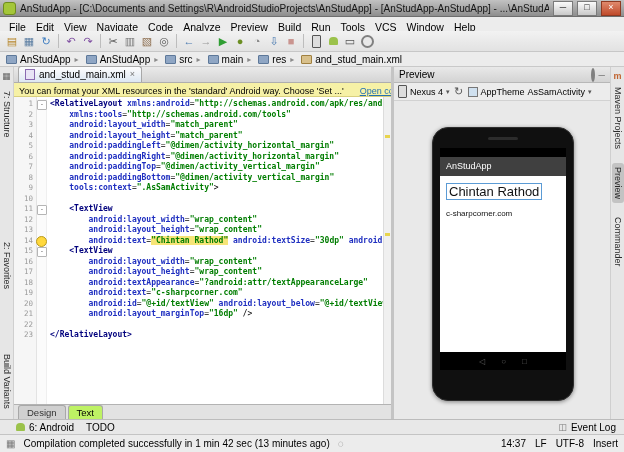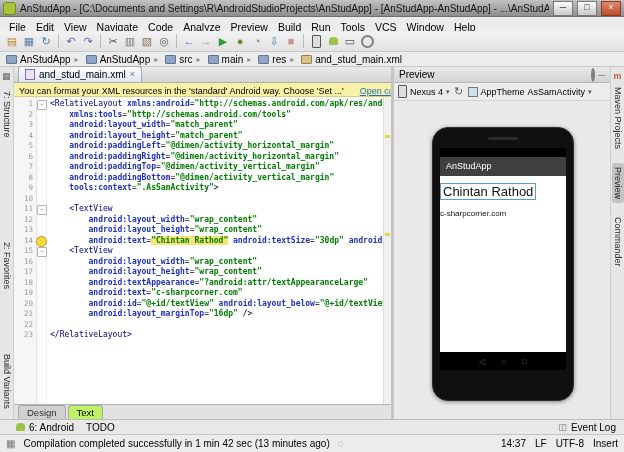--- a/index.html
+++ b/index.html
@@ -68,21 +68,21 @@
   .editor{left:14px;top:97px;width:377px;height:307px;background:#fff;display:flex;overflow:hidden}
   .gutter{width:22px;background:#f6f6f6;border-right:1px solid #e3e3e3;padding-top:2px;
           font-family:"DejaVu Sans Mono",monospace;font-size:7.5px;color:#9b9b9b;text-align:right}
   .gutter div{height:10.5px;line-height:10.5px;padding-right:3px}
   .foldcol{width:9px;position:relative;background:#fbfbfb;border-right:1px solid #efefef;margin-top:2px}
   .fold{position:absolute;left:0;width:8px;height:8px;border:1px solid #b5b5b5;background:#fff;
         color:#555;font-size:7px;line-height:6px;text-align:center;border-radius:1px}
   .bulb{position:absolute;left:-1px;width:9px;height:9px;background:#ffd83d;border:1px solid #b99a1d;border-radius:50%}
   .code{flex:1;padding:2px 0 0 3px;font-family:"DejaVu Sans Mono",monospace;font-size:8px;overflow:hidden}
   .cline{height:10.5px;line-height:10.5px;white-space:pre}
-  .c-t{color:#00007d;font-weight:normal}
+  .c-t{color:#00007d;font-weight:bold}
   .c-a{color:#1f2fc0;font-weight:bold}
   .c-v{color:#007d00;font-weight:bold}
   .c-h{color:#007d00;font-weight:bold;background:#f6e477}
   .c-p{color:#000}
   .estripe{width:7px;background:#f0f0f0;border-left:1px solid #dcdcdc;position:relative}
   .emark{position:absolute;left:1px;width:5px;height:3px;background:#e8d44d}
 
   
   .dtrow{left:14px;top:404px;width:377px;height:15px;background:#e2e2e2;border-top:1px solid #b3b3b3;
          display:flex;align-items:flex-end;padding:0 4px;gap:2px}
@@ -104,21 +104,21 @@
   .theme-icon{width:8px;height:8px;border:1px solid #777;background:#cfe0ef}
   .pv-canvas{left:394px;top:101px;width:216px;height:318px;background:#e9e9e9}
 
   
   .phone{position:absolute;left:38px;top:26px;width:140px;height:272px;background:#101010;
          border:1px solid #2e2e2e;border-radius:16px;box-shadow:0 1px 4px rgba(0,0,0,.45)}
   .earpiece{position:absolute;left:55px;top:9px;width:30px;height:3px;background:#2c2c2c;border-radius:2px}
   .screen{position:absolute;left:7px;top:20px;width:126px;height:222px;background:#fff;overflow:hidden}
   .scr-status{height:9px;background:#000}
   .scr-actionbar{height:19px;background:#404040;color:#fff;font-size:9px;line-height:19px;padding-left:6px}
-  .scr-content{padding:7px 0}
+  .scr-content{padding:7px 6px}
   .scr-text1{display:inline-block;font-size:13px;color:#111;border:1px solid #5b9bd5;padding:0 2px}
   .scr-text2{font-size:8px;color:#111;margin-top:9px}
   .scr-nav{position:absolute;left:0;bottom:0;width:126px;height:18px;background:#000;display:flex;
            align-items:center;justify-content:center;gap:16px;color:#5a5a5a;font-size:8px}
 
   
   .bottabs{left:0;top:419px;width:624px;height:15px;background:#e8e8e8;border-top:1px solid #bcbcbc;
            display:flex;align-items:center;gap:12px;padding:0 8px 0 16px;font-size:10px}
   .btab{display:flex;align-items:center;gap:4px}
   .bottabs .spacer{flex:1}

